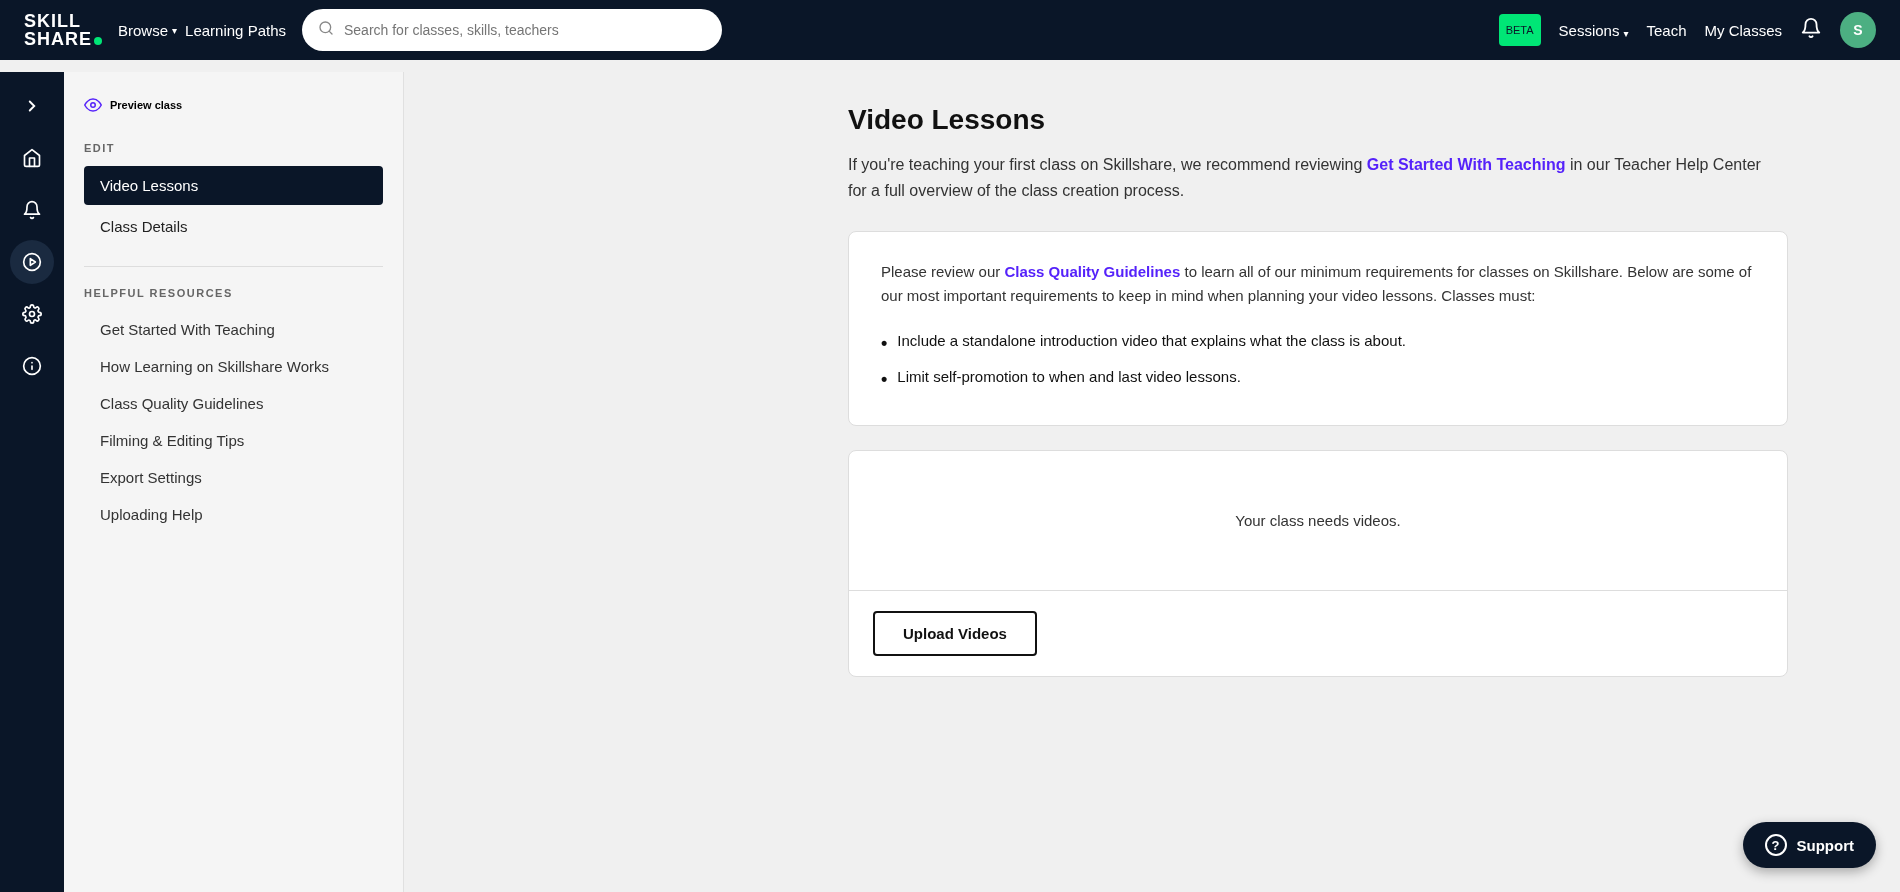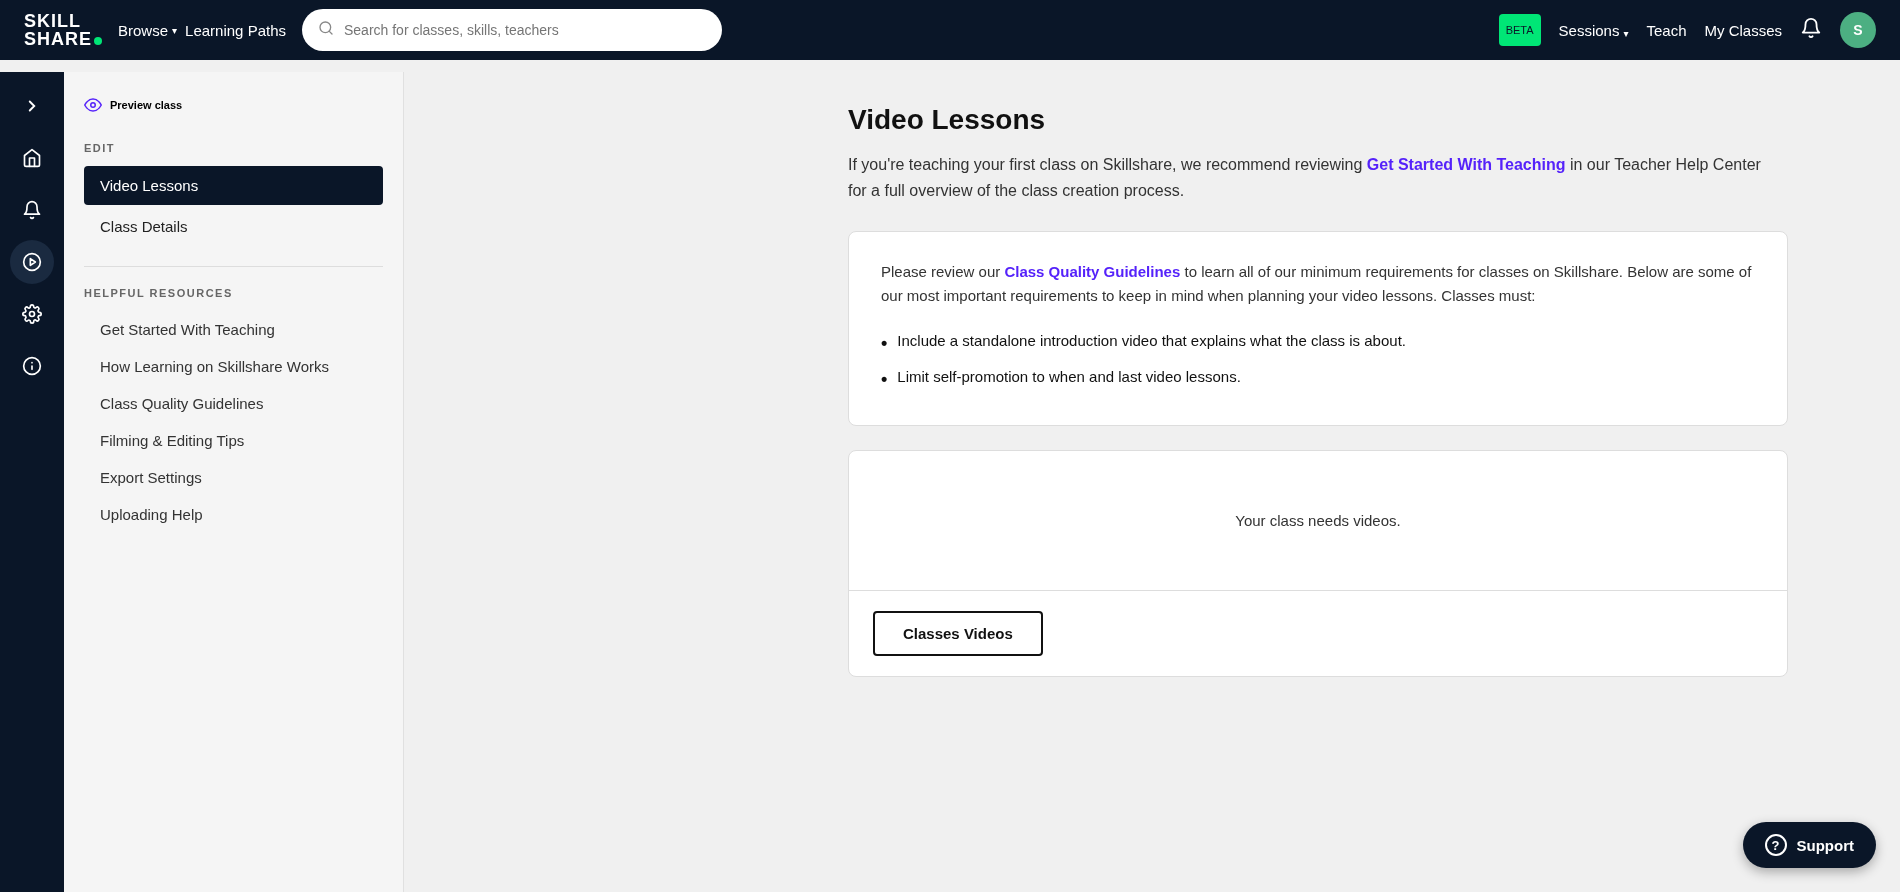--- a/index.html
+++ b/index.html
@@ -477,21 +477,21 @@
             <span>Limit self-promotion to when and last video lessons.</span>
           </li>
       </ul>
     </div>
 
     <div class="upload-box">
       <div class="upload-area">
         <span class="upload-area-text">Your class needs videos.</span>
       </div>
       <div class="upload-footer">
-        <button class="upload-btn">Classes Videos</button>
+        <button class="upload-btn">Upload Videos</button>
       </div>
     </div>
   </main>
 </div>
 
 <div class="support-btn">
   <div class="support-icon">
     <span>?</span>
   </div>
   <span>Support</span>

